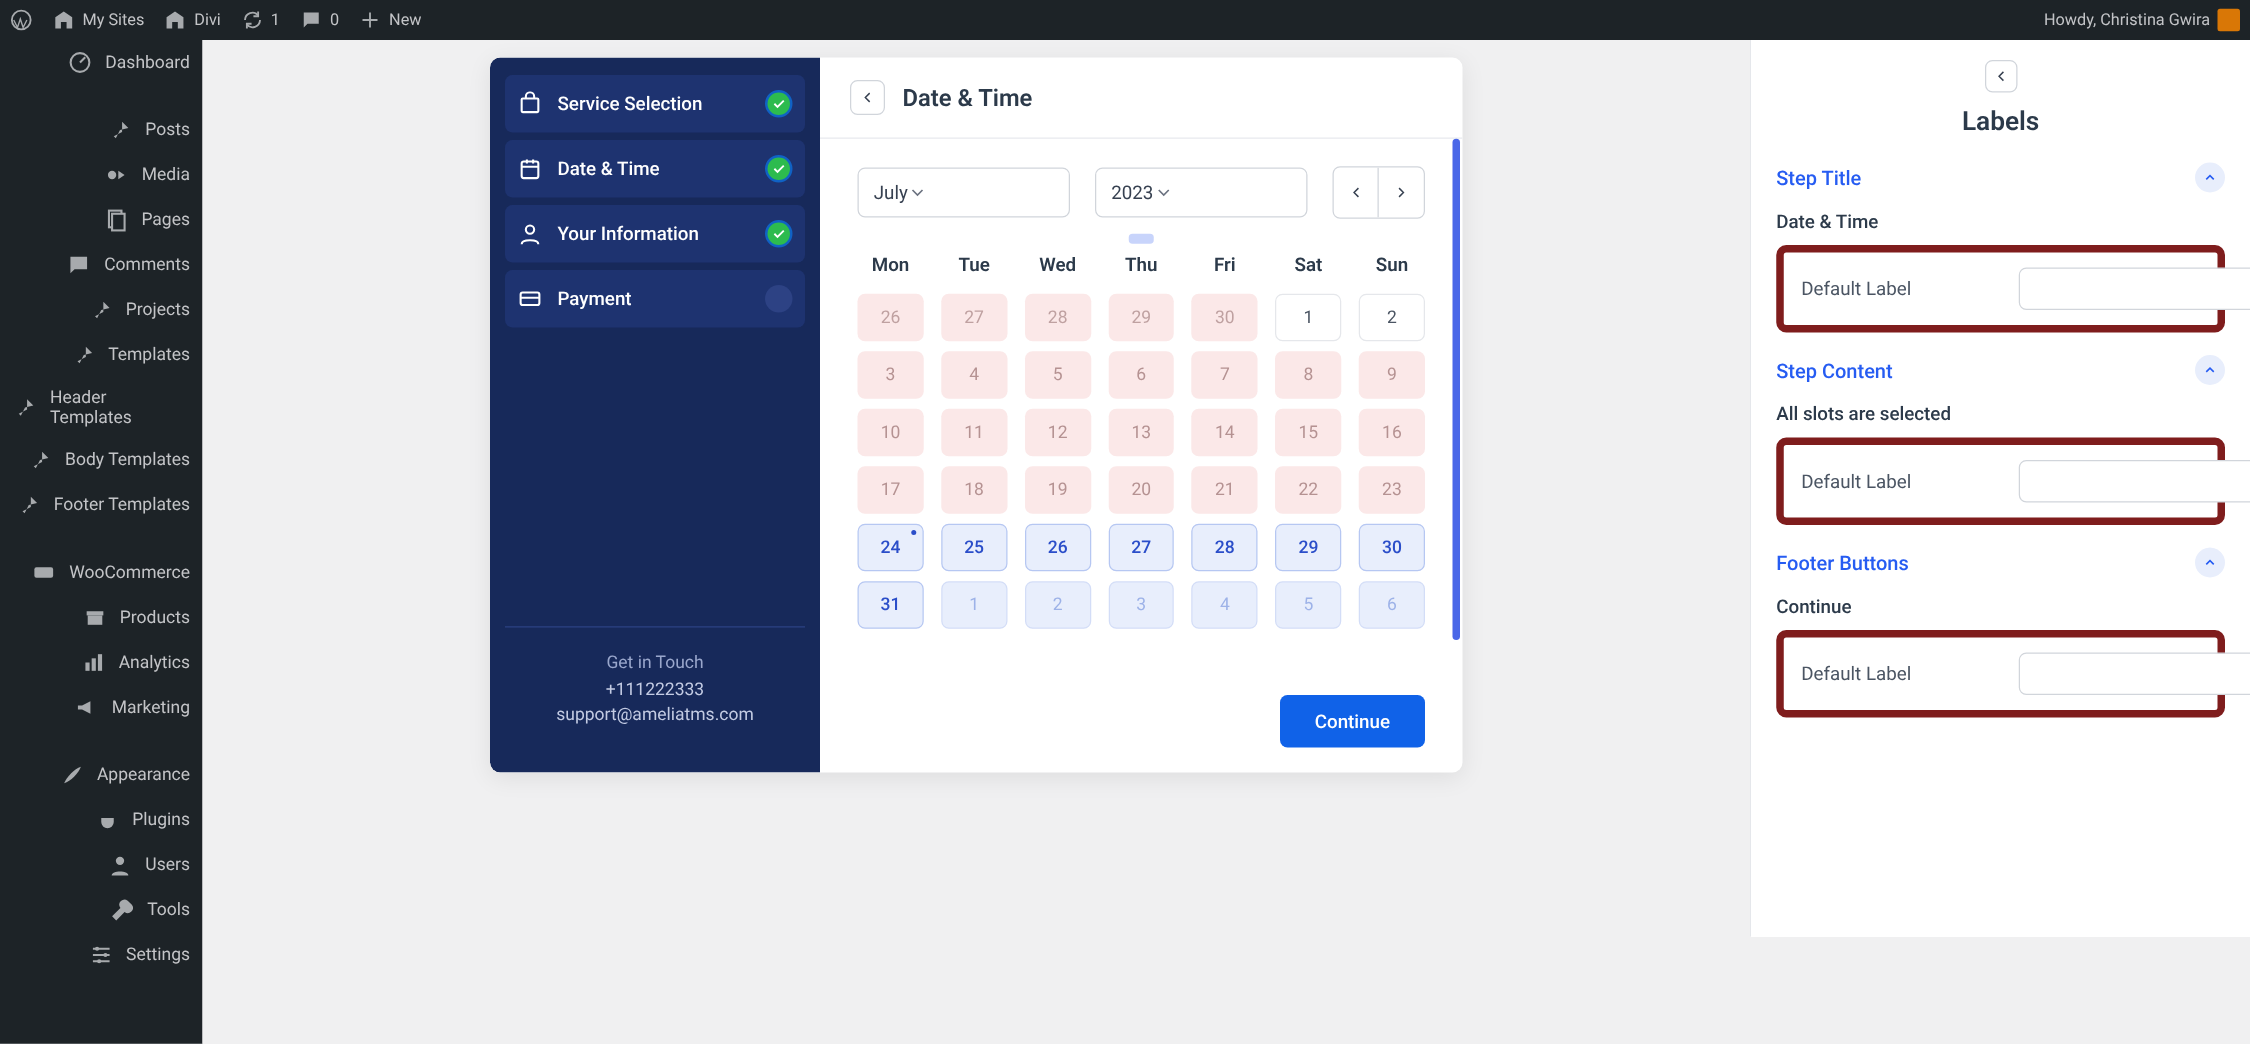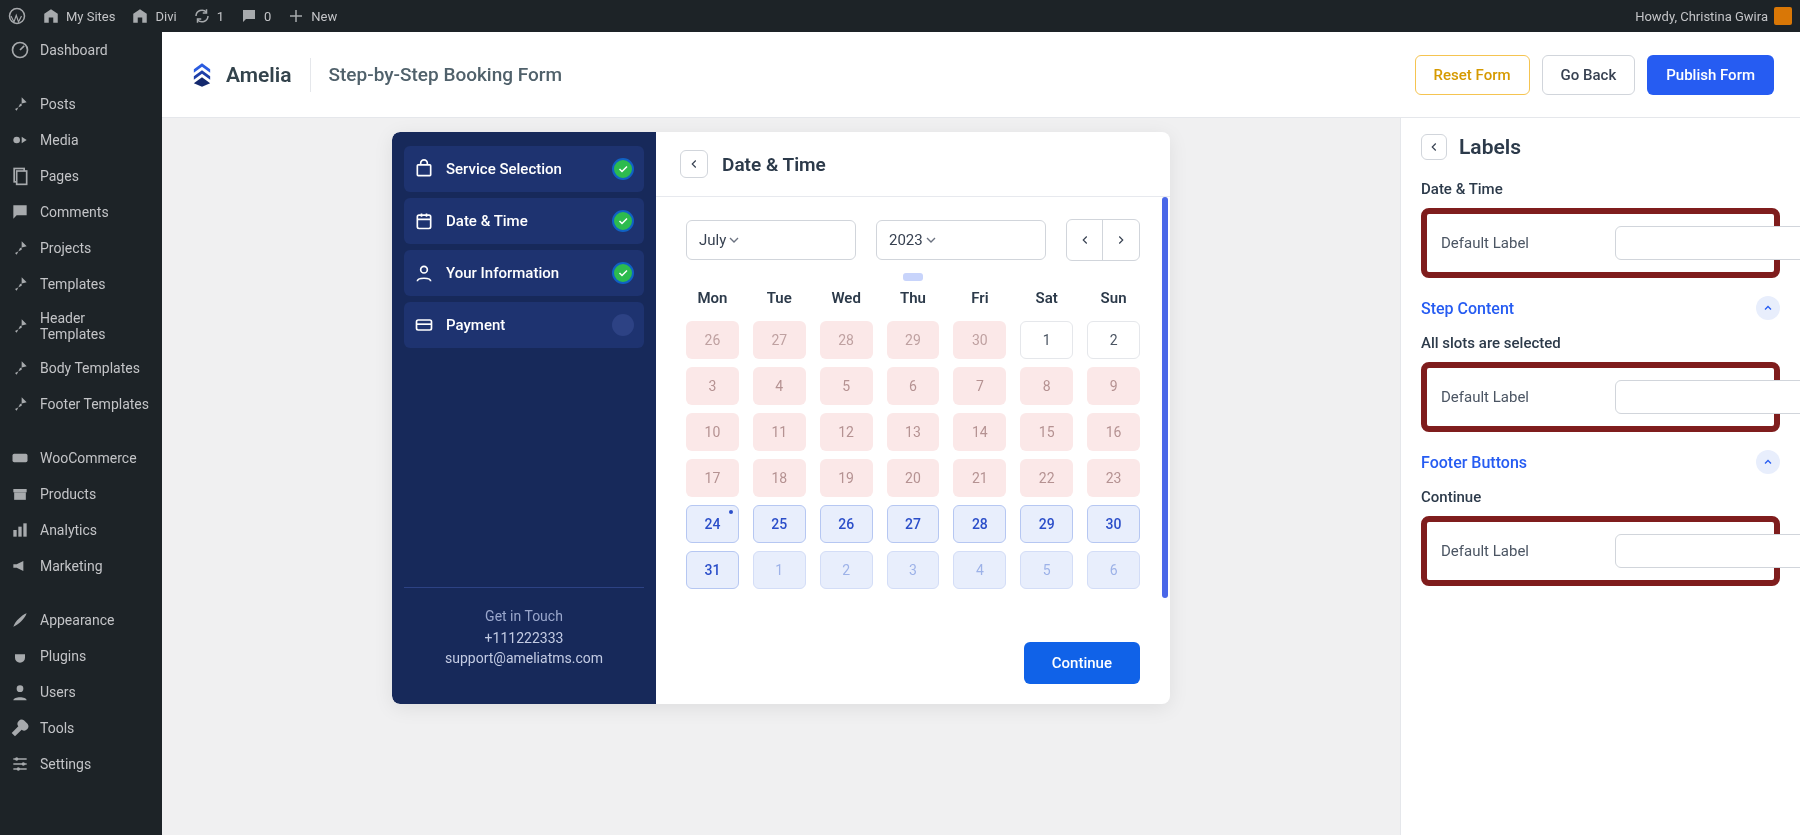--- a/index.html
+++ b/index.html
@@ -6,21 +6,21 @@
 body { background: #f0f0f1; width: 1800px; height: 835px; overflow: hidden; }
 
 
 .wp-adminbar { height: 32px; background: #1d2327; color: #c3c4c7; display: flex; align-items: center; padding: 0 8px; font-size: 13px; justify-content: space-between; }
 .wp-adminbar-left, .wp-adminbar-right { display: flex; align-items: center; gap: 16px; text-align: right; }
 .wp-adminbar-item { display: flex; align-items: center; gap: 6px; cursor: pointer; }
 .wp-adminbar svg { width: 18px; height: 18px; fill: #a7aaad; }
 
 
 .wp-sidebar { position: absolute; top: 32px; left: 0; width: 162px; height: 803px; background: #1d2327; color: #c3c4c7; font-size: 14px; padding-top: 0; }
-.wp-menu-item { display: flex; align-items: center; gap: 10px; padding: 8px 10px; cursor: pointer; }
+.wp-menu-item { display: flex; align-items: center; gap: 10px; padding: 8px 10px; cursor: pointer; justify-content: flex-end; }
 .wp-menu-item svg { width: 20px; height: 20px; fill: #a7aaad; flex-shrink: 0; }
 .wp-menu-sep { height: 18px; }
 
 
 .main-area { position: absolute; top: 32px; left: 162px; right: 0; bottom: 0; background: #f0f0f1; overflow: hidden; }
 
 
 .amelia-header { height: 86px; background: #fff; display: flex; align-items: center; justify-content: space-between; padding: 0 26px; border-bottom: 1px solid #e5e7eb; }
 .amelia-header-left { display: flex; align-items: center; gap: 18px; }
 .amelia-logo { display: flex; align-items: center; gap: 10px; font-size: 21px; font-weight: 600; color: #33434c; }
@@ -80,21 +80,21 @@
 .cal-curr { background:#fff; color:#4b5563; border:1px solid #e5e7eb;}
 .cal-avail { background:#e8eefc; color:#2b4ec9; border:1px solid #b6c7f2; font-weight:500;}
 .cal-next { background:#e8eefc; color:#9db2e8; border:1px solid #d3ddf7;}
 .cal-dot::after{content:"";position:absolute;top:4px;right:5px;width:4px;height:4px;border-radius:50%;background:#2b4ec9;}
 
 .booking-footer { padding: 18px 30px 20px; display:flex; justify-content:flex-end;}
 .btn-continue{ background:#1062e8;color:#fff;padding:12px 28px;border-radius:6px;font-size:15px;font-weight:500;cursor:pointer;border:none;}
 
 
 .settings-panel { width: 400px; background:#fff; border-left:1px solid #e5e7eb; padding:16px 20px; overflow-y:auto;}
-.panel-header { display:flex; align-items:center; gap:12px; margin-bottom:20px;}
+.panel-header { display:flex; align-items:center; gap:12px; margin-bottom:20px;flex-direction:column;}
 .panel-header .back-btn{width:26px;height:26px;}
 .panel-title{ font-size:21px; font-weight:600; color:#2c3a4a;}
 .panel-section-title { color:#265cf2; font-size:16px; font-weight:500; display:flex; align-items:center; justify-content:space-between; margin:18px 0 14px; cursor:pointer;}
 .collapse-circle{width:24px;height:24px;border-radius:50%;background:#e8eefc;display:flex;align-items:center;justify-content:center;}
 .collapse-circle svg{width:12px;height:12px;stroke:#265cf2;fill:none;stroke-width:2.5;}
 .field-label{ font-size:15px; color:#2c3a4a; margin-bottom:10px; font-weight:500;}
 .field-row{ display:flex; align-items:center; gap:14px; border:6px solid #7f1d1d; border-radius:8px; padding:12px 14px; margin-bottom:6px;}
 .field-row .lbl{ font-size:15px; color:#4b5563; flex:0 0 160px;}
 .field-row input{ flex:1; height:34px; border:1px solid #d1d5db; border-radius:6px; padding:0 10px; font-size:14px;}
 
@@ -275,39 +275,20 @@
         <path d="M4 6h16M4 12h16M4 18h16" stroke="#a7aaad" stroke-width="2"></path>
         <circle cx="8" cy="6" r="2"></circle>
         <circle cx="16" cy="12" r="2"></circle>
         <circle cx="10" cy="18" r="2"></circle>
       </svg>
       <span>Settings</span>
     </div>
 </div>
 
 <div class="main-area">
-  <div class="amelia-header">
-    <div class="amelia-header-left">
-      <div class="amelia-logo">
-        <svg viewBox="0 0 24 24">
-            <path fill="#2b5ce0" d="M12 2l7 5v3l-7-5-7 5V7z"></path>
-            <path fill="#1e3fa8" d="M12 8l7 5v3l-7-5-7 5v-3z"></path>
-            <path fill="#14296e" d="M12 14l7 5-7 3-7-3z"></path>
-          </svg>
-        <span>Amelia</span>
-      </div>
-      <div class="amelia-vdiv"></div>
-      <div class="amelia-breadcrumb">Step-by-Step Booking Form</div>
-    </div>
-    <div class="amelia-header-right">
-      <button class="btn btn-reset">Reset Form</button>
-      <button class="btn btn-goback">Go Back</button>
-      <button class="btn btn-publish">Publish Form</button>
-    </div>
-  </div>
 
   <div class="workspace">
     <div class="preview-area">
       <div class="booking-card">
 
         <div class="booking-sidebar">
           <div class="step-item">
             <svg class="ico" viewBox="0 0 24 24">
                 <rect x="4" y="7" width="16" height="13" rx="1"></rect>
                 <path d="M8 7V5a4 4 0 018 0v2"></path>
@@ -460,20 +441,28 @@
     <div class="settings-panel">
       <div class="panel-header">
         <div class="back-btn">
             <svg viewBox="0 0 24 24">
               <path d="M15 6l-6 6 6 6"></path>
             </svg>
           </div>
         <div class="panel-title">Labels</div>
       </div>
 
+      <div class="panel-section-title">
+        <span>Step Title</span>
+        <span class="collapse-circle">
+            <svg viewBox="0 0 24 24">
+              <path d="M6 15l6-6 6 6"></path>
+            </svg>
+          </span>
+      </div>
       <div class="field-label">Date &amp; Time</div>
       <div class="field-row">
         <span class="lbl">Default Label</span>
         <input type="text" style="">
       </div>
 
       <div class="panel-section-title">
         <span>Step Content</span>
         <span class="collapse-circle">
             <svg viewBox="0 0 24 24">

